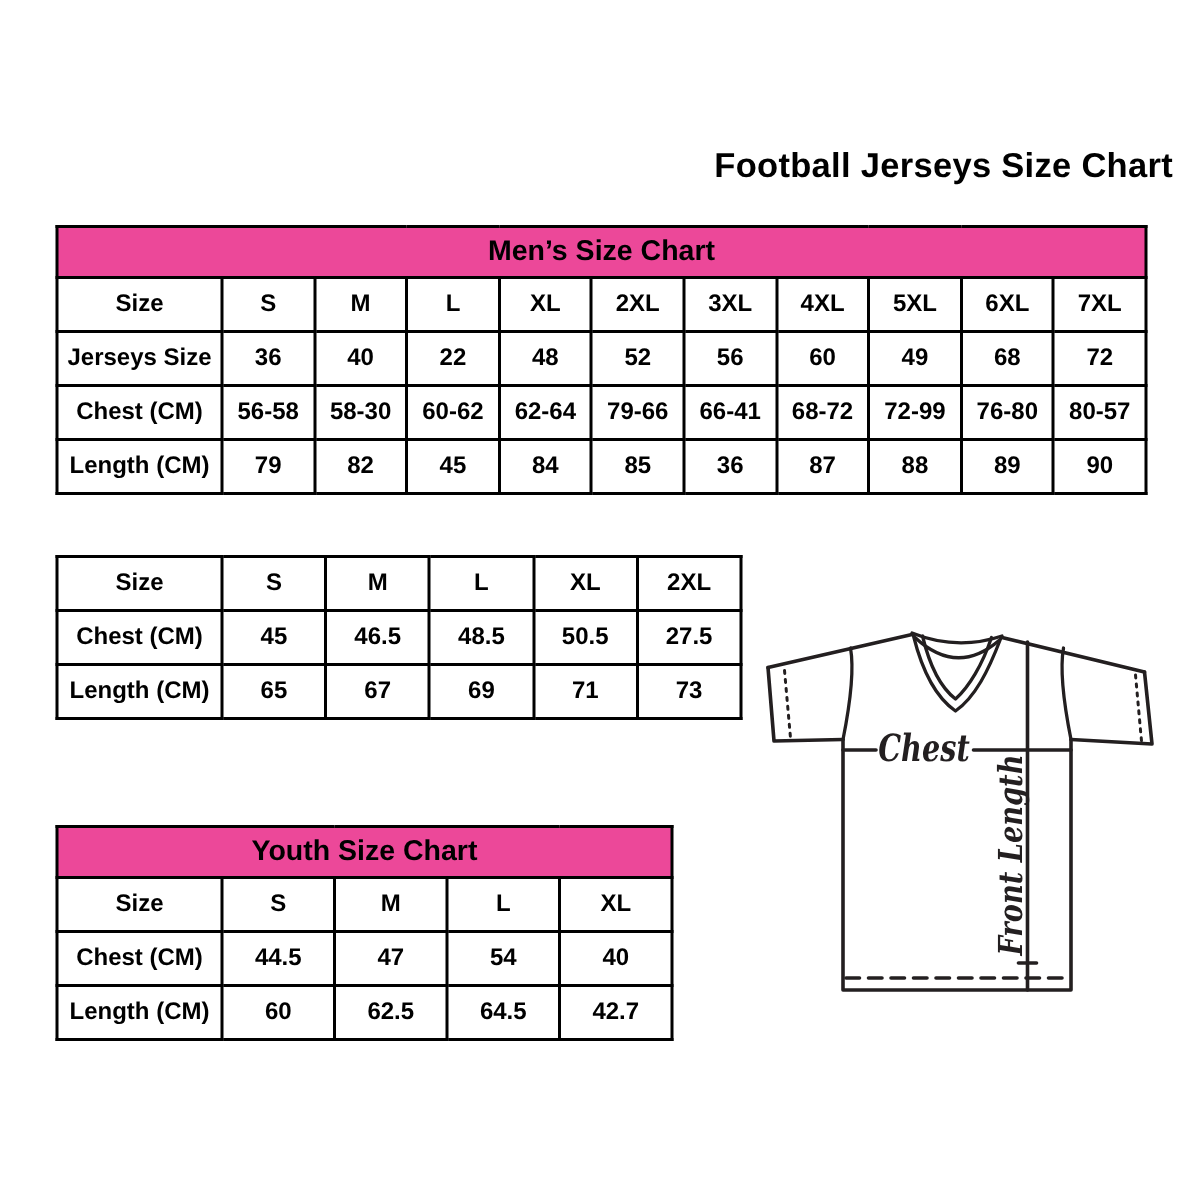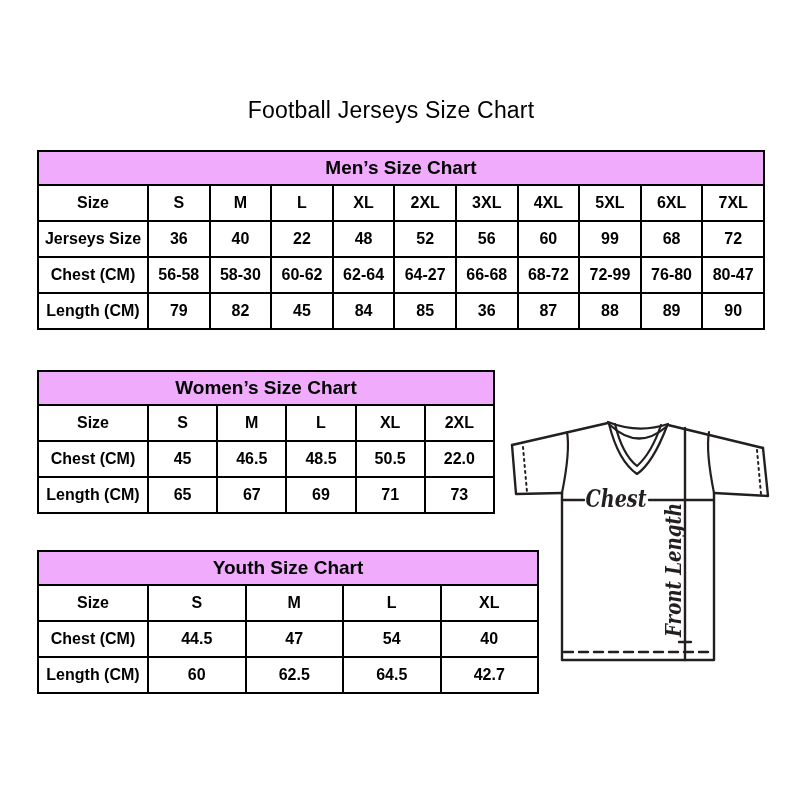--- a/index.html
+++ b/index.html
@@ -9,49 +9,49 @@
     background: #ffffff;
     color: #000000;
     font-family: "Liberation Sans", sans-serif;
     position: relative;
     overflow: hidden;
   }
   .title {
     position: absolute;
     top: 97px; left: 0; width: 782px;
     margin: 0;
-    text-align: center;
+    text-align: right;
     font-size: 23px;
-    font-weight: 400;
+    font-weight: 700;
     letter-spacing: 0.2px;
   }
   table.sizes {
     position: absolute;
     border-collapse: collapse;
     table-layout: fixed;
   }
   table.sizes th, table.sizes td {
     border: 2px solid #000000;
     text-align: center;
     vertical-align: middle;
     font-weight: 700;
     padding: 0;
   }
   table.sizes th.band {
-    background: #f0abfc;
+    background: #ec4899;
     font-size: 19px;
     height: 34px;
   }
   table.sizes td {
     font-size: 16px;
     height: 36px;
   }
   #men   { left: 37px; top: 150px; width: 728px; }
   #women { left: 37px; top: 370px; width: 458px; }
-  #youth { left: 37px; top: 550px; width: 502px; }
+  #youth { left: 37px; top: 550px; width: 412px; }
   col.lbl { width: 110px; }
   .jersey {
     position: absolute;
     left: 498px; top: 403px;
     width: 282px; height: 272px;
   }
   .jersey text {
     font-family: "DejaVu Serif", "Liberation Serif", serif;
     font-style: italic;
     font-weight: 700;
@@ -89,36 +89,36 @@
     </tr>
     <tr>
       <td>Jerseys Size</td>
       <td>36</td>
       <td>40</td>
       <td>22</td>
       <td>48</td>
       <td>52</td>
       <td>56</td>
       <td>60</td>
-      <td>99</td>
+      <td>49</td>
       <td>68</td>
       <td>72</td>
     </tr>
     <tr>
       <td>Chest (CM)</td>
       <td>56-58</td>
       <td>58-30</td>
       <td>60-62</td>
       <td>62-64</td>
-      <td>64-27</td>
-      <td>66-68</td>
+      <td>79-66</td>
+      <td>66-41</td>
       <td>68-72</td>
       <td>72-99</td>
       <td>76-80</td>
-      <td>80-47</td>
+      <td>80-57</td>
     </tr>
     <tr>
       <td>Length (CM)</td>
       <td>79</td>
       <td>82</td>
       <td>45</td>
       <td>84</td>
       <td>85</td>
       <td>36</td>
       <td>87</td>
@@ -129,37 +129,34 @@
     </tbody>
   </table>
 
   <table class="sizes" id="women">
     <colgroup>
         <col class="lbl">
         <col span="5">
       </colgroup>
     <tbody>
     <tr>
-      <th class="band" colspan="6">Women’s Size Chart</th>
-    </tr>
-    <tr>
       <td>Size</td>
       <td>S</td>
       <td>M</td>
       <td>L</td>
       <td>XL</td>
       <td>2XL</td>
     </tr>
     <tr>
       <td>Chest (CM)</td>
       <td>45</td>
       <td>46.5</td>
       <td>48.5</td>
       <td>50.5</td>
-      <td>22.0</td>
+      <td>27.5</td>
     </tr>
     <tr>
       <td>Length (CM)</td>
       <td>65</td>
       <td>67</td>
       <td>69</td>
       <td>71</td>
       <td>73</td>
     </tr>
     </tbody>

